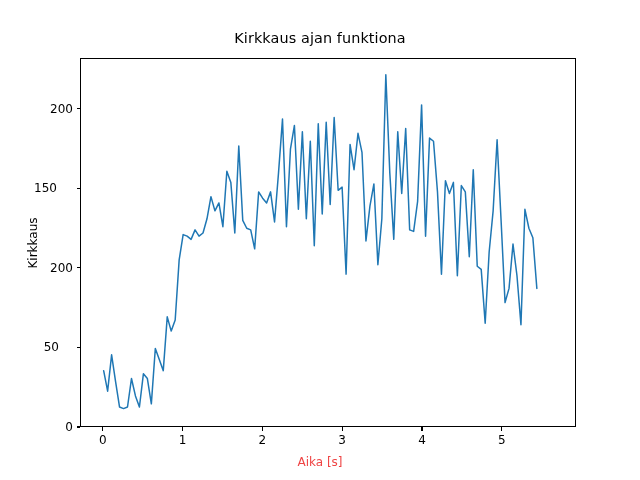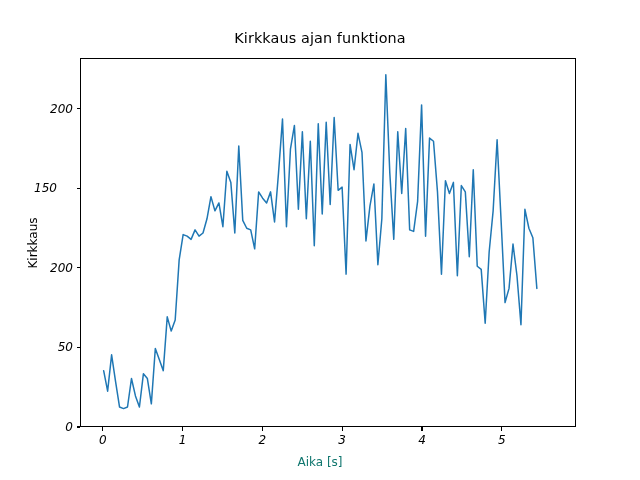--- a/index.html
+++ b/index.html
@@ -45,21 +45,20 @@
     top: 0;
     width: 100%;
     height: 100%;
     display: block;
   }
   .tick-label {
     position: absolute;
     font-size: 12px;
     color: #000000;
     white-space: nowrap;
-    font-style: italic;
   }
   .ytick-label {
     text-align: right;
     transform: translateY(-50%);
   }
   .xtick-label {
     text-align: center;
     transform: translateX(-50%);
   }
   .tick-mark {
@@ -84,37 +83,37 @@
     transform: rotate(-90deg);
     white-space: nowrap;
   }
   #xlabel {
     position: absolute;
     left: 0;
     top: 455px;
     width: 640px;
     text-align: center;
     font-size: 12px;
-    color: #0f766e;
+    color: #ef4444;
   }
 </style>
 </head>
 <body>
 
 <div id="figure">
 
   <div id="chart-title">Kirkkaus ajan funktiona</div>
 
   <div id="ylabel" style="left: 26px; top: 242.5px; transform: rotate(-90deg) translateX(-50%);">Kirkkaus</div>
 
   <div id="xlabel">Aika [s]</div>
 
   <div id="ytick-labels">
       <div class="tick-label ytick-label" style="left: 20px; width: 53px; top: 427px;">0</div>
-      <div class="tick-label ytick-label" style="left: 20px; width: 53px; top: 347.474px;">50</div>
+      <div class="tick-label ytick-label" style="left: 6px; width: 53px; top: 347.474px;">50</div>
       <div class="tick-label ytick-label" style="left: 20px; width: 53px; top: 267.948px;">200</div>
       <div class="tick-label ytick-label" style="left: 4px; width: 53px; top: 188.422px;">150</div>
       <div class="tick-label ytick-label" style="left: 20px; width: 53px; top: 108.897px;">200</div>
     </div>
   <div id="ytick-marks">
       <div class="tick-mark ytick-mark" style="top: 426.45px;"></div>
       <div class="tick-mark ytick-mark" style="top: 346.924px;"></div>
       <div class="tick-mark ytick-mark" style="top: 267.398px;"></div>
       <div class="tick-mark ytick-mark" style="top: 187.872px;"></div>
       <div class="tick-mark ytick-mark" style="top: 108.347px;"></div>

